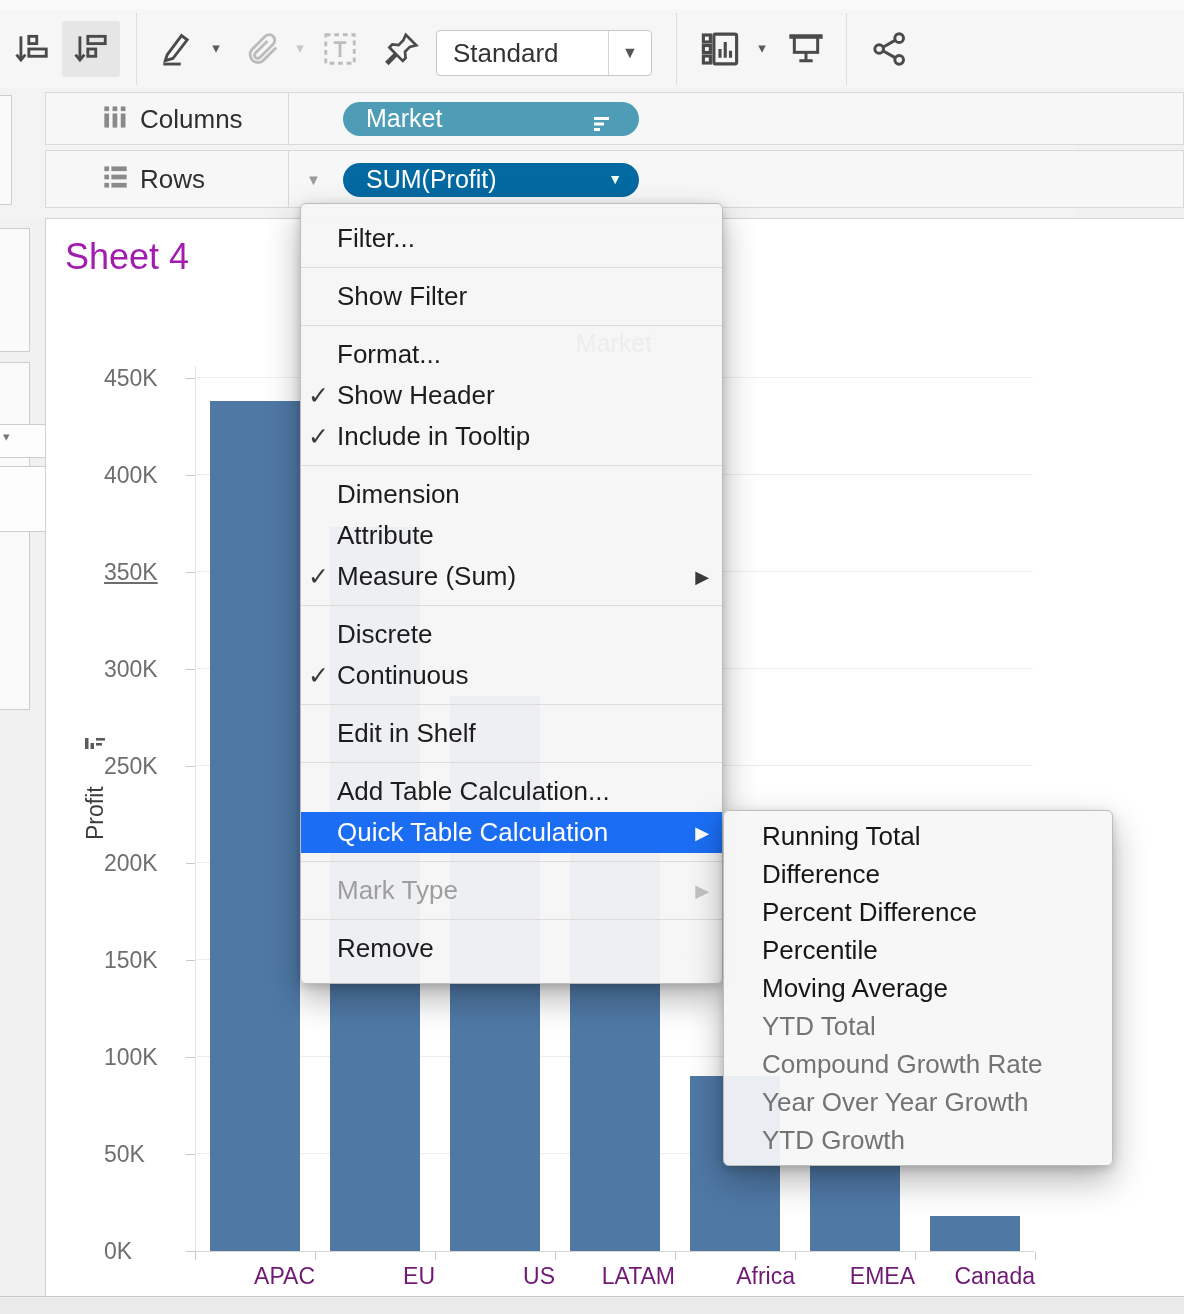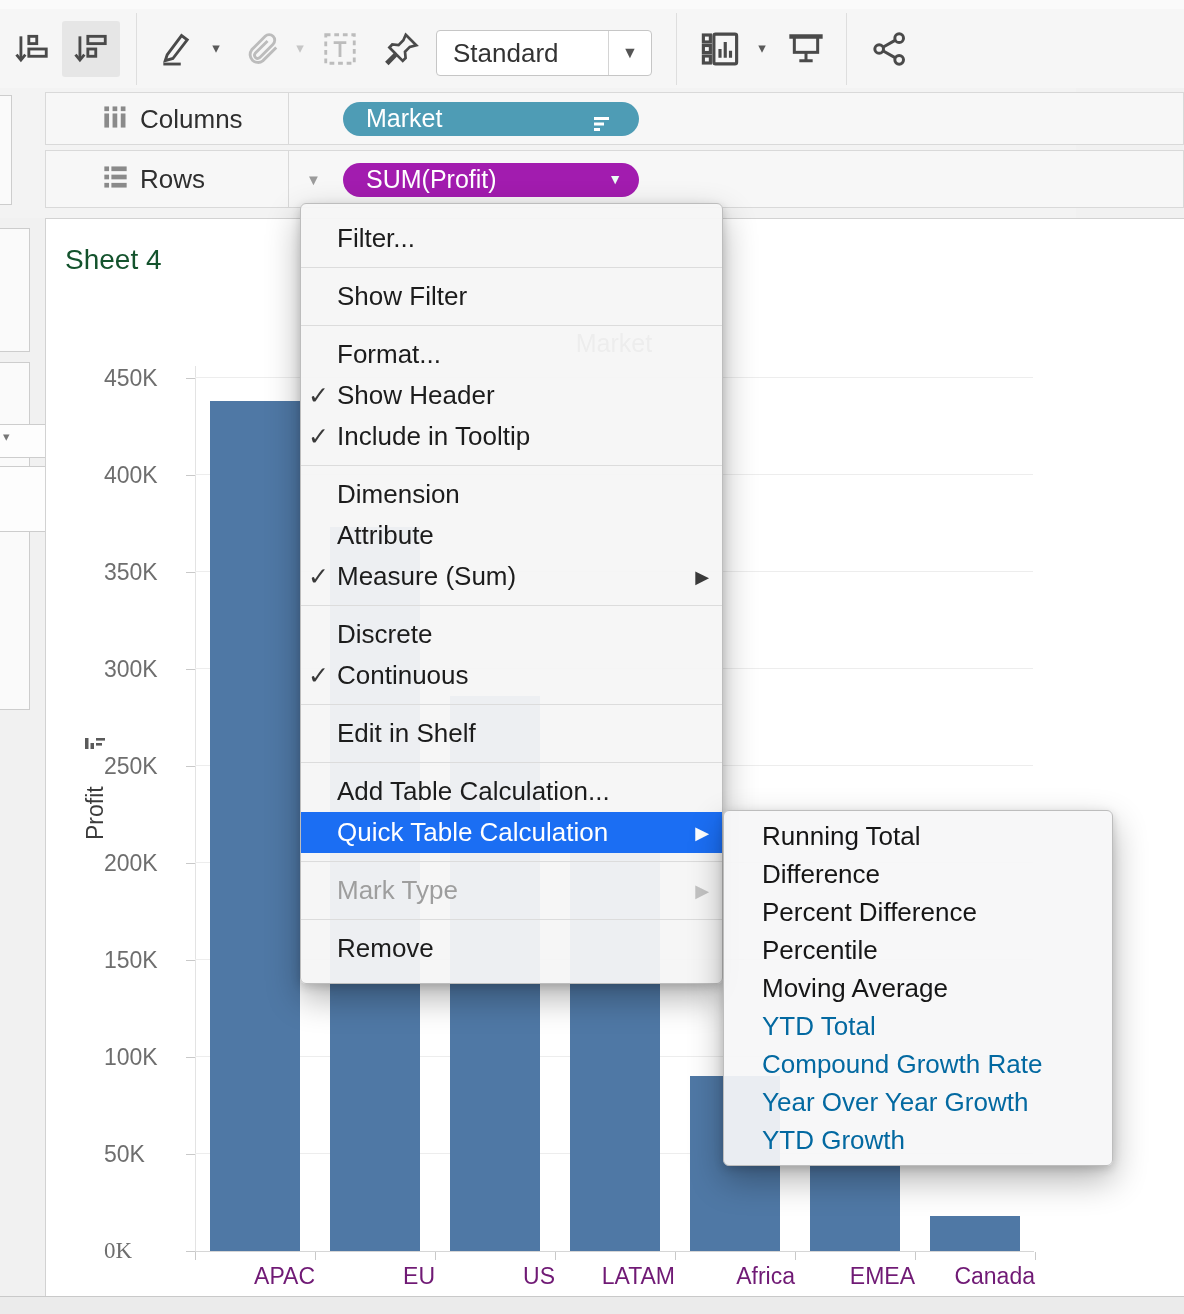--- a/index.html
+++ b/index.html
@@ -26,21 +26,21 @@
   .rowscaret{position:absolute;left:260px;top:50%;transform:translateY(-50%);font-size:15px;color:#9b9b9b;}
   .pill{position:absolute;left:297px;width:296px;height:34px;border-radius:17px;color:#fff;font-size:25px;box-sizing:border-box;}
   .pill .ptxt{position:absolute;left:23px;top:0;line-height:33px;}
   .pill .pcaret{position:absolute;right:17px;top:0;line-height:33px;font-size:14px;color:#eafff3;}
   .pill .psort{position:absolute;right:26px;top:8px;}
   
   .railbox{position:absolute;background:#fafafa;border:1px solid #cdcdcd;box-sizing:border-box;}
   
   .sheet{position:absolute;left:45px;top:218px;width:1139px;height:1078px;background:#fff;border-top:1px solid #d2d2d2;border-left:1px solid #d2d2d2;box-sizing:border-box;}
   .bottomstrip{position:absolute;left:0;top:1296px;width:1184px;height:18px;background:#ebebeb;border-top:1px solid #c9c9c9;box-sizing:border-box;}
-  .sheettitle{position:absolute;left:65px;top:244px;font-size:28px;color:#14532d;z-index:1;}
+  .sheettitle{position:absolute;left:65px;top:236px;font-size:36px;color:#a21caf;z-index:1;}
   .ghosthdr{position:absolute;left:564px;top:329px;width:100px;text-align:center;font-size:25px;color:#4a4a4a;z-index:1;}
   #chart-layer{position:absolute;left:0;top:0;width:1184px;height:1314px;z-index:1;}
   .gridline{position:absolute;height:1px;background:#ededed;}
   .ytick{position:absolute;width:9px;height:1px;background:#c9c9c9;}
   .xtick{position:absolute;top:1252px;width:1px;height:8px;background:#c9c9c9;}
   .vaxis{position:absolute;left:195px;top:366px;width:1px;height:885px;background:#e3e3e3;}
   .haxis{position:absolute;left:195px;top:1251px;width:839px;height:1px;background:#d6d6d6;}
   .bar{position:absolute;width:90px;}
   .ylab{position:absolute;left:104px;width:78px;text-align:left;font-size:23px;color:#6e6e6e;height:28px;line-height:28px;}
   .xlab{position:absolute;top:1261px;width:120px;text-align:right;font-size:23px;color:#701a75;height:30px;line-height:30px;}
@@ -57,21 +57,21 @@
   .m-item .arr{position:absolute;right:13px;top:1px;font-size:18px;color:#3a3a3a;}
   .m-item.hl{background:var(--hl,#1b6ef3);color:#fff;}
   .m-item.hl .arr{color:#fff;}
   .m-item.dis{color:#9e9e9e;}
   .m-item.dis .arr{color:#c3c3c3;}
   .submenu{position:absolute;left:723px;top:810px;width:390px;background:rgba(246,246,247,0.93);
         border:1px solid #bdbdbd;border-radius:6px;box-sizing:border-box;padding:6px 0;z-index:11;overflow:hidden;
         box-shadow:0 14px 34px rgba(0,0,0,.30),0 3px 10px rgba(0,0,0,.16);}
   .s-item{height:38px;line-height:38px;font-size:26px;color:#161616;padding-left:38px;white-space:nowrap;}
   .s-item.hl{background:var(--hl,#1b6ef3);color:#fff;}
-  .s-item.dis{color:#0369a1;}
+  .s-item.dis{color:#737373;}
 </style>
 </head>
 <body>
 
 <div class="screen">
 
   <div class="toolbar">
     <div class="tb-btn" style="left:8px">
       <svg width="38" height="38" viewBox="0 0 24 24">
         <path d="M5 4v14"></path>
@@ -196,21 +196,21 @@
             <rect x="2" y="9" width="4" height="4"></rect>
                 <rect x="8" y="9" width="13" height="4"></rect>
             <rect x="2" y="16" width="4" height="4"></rect>
                 <rect x="8" y="16" width="13" height="4"></rect>
               </g>
           </svg>
         </span>
         <span class="shelflabel">Rows</span>
       </div>
       <span class="rowscaret">▼</span>
-      <div class="pill" style="top: 12px; background: #a21caf;">
+      <div class="pill" style="top: 12px; background: #0369a1;">
         <span class="ptxt">SUM(Profit)</span>
         <span class="pcaret">▼</span>
       </div>
     </div>
   </div>
 
   <div class="railbox" style="left:-20px;top:95px;width:32px;height:110px"></div>
   <div class="railbox" style="left:-20px;top:228px;width:50px;height:124px"></div>
   <div class="railbox" style="left:-20px;top:362px;width:50px;height:348px"></div>
   <div class="railbox" style="left:-20px;top:424px;width:66px;height:34px;background:#fdfdfd">
@@ -232,42 +232,42 @@
         <g fill="#5a5a5a">
             <rect x="1" y="3" width="3.5" height="11"></rect>
             <rect x="6.5" y="8" width="3.5" height="6"></rect>
         <rect x="12" y="3" width="9" height="2.6"></rect>
             <rect x="12" y="8" width="6" height="2.6"></rect>
           </g>
       </svg>
     </div>
     <div class="yaxistitle">Profit</div>
   <div class="ytick" style="left: 186px; top: 1251px;"></div>
-      <div class="ylab" style="top: 1237px; font-family: Liberation Serif, serif;">0K</div>
+      <div class="ylab" style="top: 1237px;">0K</div>
       <div class="gridline" style="left: 195px; top: 1153px; width: 838px;"></div>
       <div class="ytick" style="left: 186px; top: 1154px;"></div>
       <div class="ylab" style="top: 1140px;">50K</div>
       <div class="gridline" style="left: 195px; top: 1056px; width: 838px;"></div>
       <div class="ytick" style="left: 186px; top: 1057px;"></div>
       <div class="ylab" style="top: 1043px;">100K</div>
       <div class="gridline" style="left: 195px; top: 959px; width: 838px;"></div>
       <div class="ytick" style="left: 186px; top: 960px;"></div>
       <div class="ylab" style="top: 946px;">150K</div>
       <div class="gridline" style="left: 195px; top: 862px; width: 838px;"></div>
       <div class="ytick" style="left: 186px; top: 863px;"></div>
       <div class="ylab" style="top: 849px;">200K</div>
       <div class="gridline" style="left: 195px; top: 765px; width: 838px;"></div>
       <div class="ytick" style="left: 186px; top: 766px;"></div>
       <div class="ylab" style="top: 752px;">250K</div>
       <div class="gridline" style="left: 195px; top: 668px; width: 838px;"></div>
       <div class="ytick" style="left: 186px; top: 669px;"></div>
       <div class="ylab" style="top: 655px;">300K</div>
       <div class="gridline" style="left: 195px; top: 571px; width: 838px;"></div>
       <div class="ytick" style="left: 186px; top: 572px;"></div>
-      <div class="ylab" style="top: 558px;">350K</div>
+      <div class="ylab" style="top: 558px; text-decoration: underline;">350K</div>
       <div class="gridline" style="left: 195px; top: 474px; width: 838px;"></div>
       <div class="ytick" style="left: 186px; top: 475px;"></div>
       <div class="ylab" style="top: 461px;">400K</div>
       <div class="gridline" style="left: 195px; top: 377px; width: 838px;"></div>
       <div class="ytick" style="left: 186px; top: 378px;"></div>
       <div class="ylab" style="top: 364px;">450K</div>
       <div class="bar" style="left: 210px; top: 401.28px; height: 849.72px; background: rgb(79, 120, 165);"></div>
       <div class="xlab" style="left: 195px;">APAC</div>
       <div class="bar" style="left: 330px; top: 527.38px; height: 723.62px; background: rgb(79, 120, 165);"></div>
       <div class="xlab" style="left: 315px;">EU</div>

